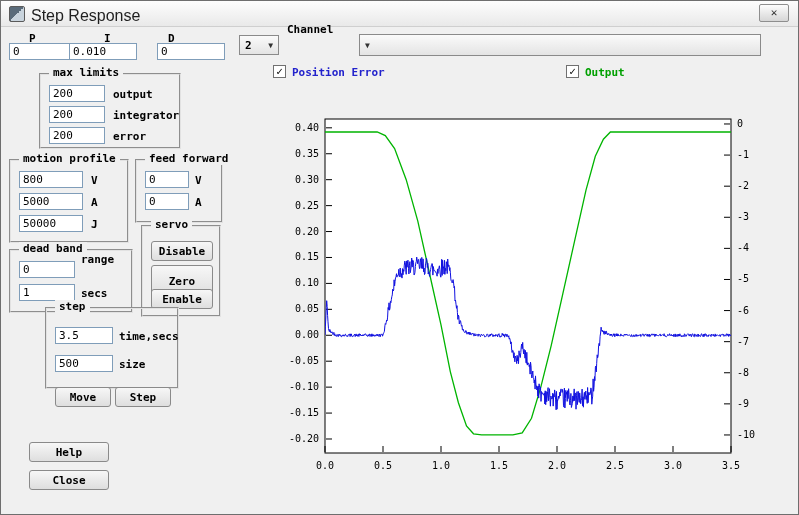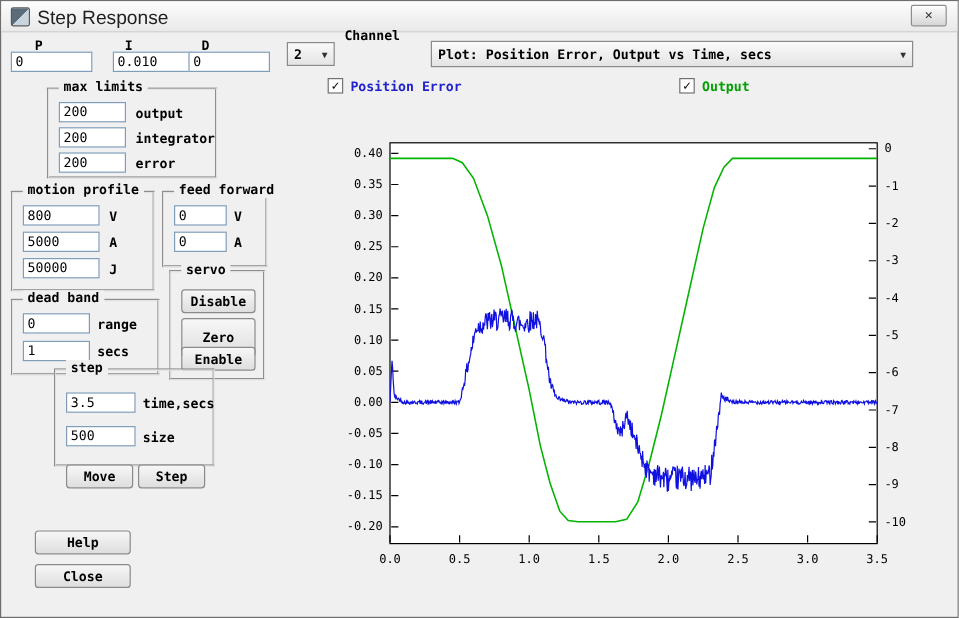--- a/index.html
+++ b/index.html
@@ -44,21 +44,21 @@
   <div class="titlebar">
     <div class="tb-icon"></div>
     <span class="tb-title">Step Response</span>
     <div class="closebtn">✕</div>
   </div>
 
   <span class="flabel" style="left:28px;top:31px;">P</span>
   <span class="flabel" style="left:103px;top:31px;">I</span>
   <span class="flabel" style="left:167px;top:31px;">D</span>
   <input class="entry" style="left: 8px; top: 42px; width: 68px;" value="0">
-  <input class="entry" style="left: 93px; top: 42px; width: 68px;" value="0.010">
+  <input class="entry" style="left: 68px; top: 42px; width: 68px;" value="0.010">
   <input class="entry" style="left: 156px; top: 42px; width: 68px;" value="0">
 
   <div class="group" style="left:38px;top:72px;width:142px;height:76px;">
     <span class="gtitle">max limits</span>
     <input class="entry" style="left: 8px; top: 10px; width: 56px;" value="200">
     <span class="flabel" style="left:72px;top:13px;">output</span>
     <input class="entry" style="left: 8px; top: 31px; width: 56px;" value="200">
     <span class="flabel" style="left:72px;top:34px;">integrator</span>
     <input class="entry" style="left: 8px; top: 52px; width: 56px;" value="200">
     <span class="flabel" style="left:72px;top:55px;">error</span>
@@ -85,21 +85,21 @@
   <div class="group" style="left:140px;top:224px;width:80px;height:92px;">
     <span class="gtitle">servo</span>
     <div class="btn" style="left:8px;top:14px;width:62px;height:20px;">Disable</div>
     <div class="btn" style="left:8px;top:38px;width:62px;height:32px;">Zero</div>
     <div class="btn" style="left:8px;top:62px;width:62px;height:20px;">Enable</div>
   </div>
 
   <div class="group" style="left:8px;top:248px;width:124px;height:64px;">
     <span class="gtitle">dead band</span>
     <input class="entry" style="left: 8px; top: 10px; width: 56px;" value="0">
-    <span class="flabel" style="left:70px;top:13px;">range</span>
+    <span class="flabel" style="left:70px;top:2px;">range</span>
     <input class="entry" style="left: 8px; top: 33px; width: 56px;" value="1">
     <span class="flabel" style="left:70px;top:36px;">secs</span>
   </div>
 
   <div class="group" style="left:44px;top:306px;width:134px;height:82px;">
     <span class="gtitle">step</span>
     <input class="entry" style="left: 8px; top: 18px; width: 58px;" value="3.5">
     <span class="flabel" style="left:72px;top:21px;">time,secs</span>
     <input class="entry" style="left: 8px; top: 46px; width: 58px;" value="500">
     <span class="flabel" style="left:72px;top:49px;">size</span>
@@ -110,21 +110,20 @@
   <div class="btn" style="left:28px;top:441px;width:80px;height:20px;">Help</div>
   <div class="btn" style="left:28px;top:469px;width:80px;height:20px;">Close</div>
 
   <div class="combo" style="left:238px;top:34px;width:40px;height:20px;">
     <span class="combo-text">2</span>
     <span class="combo-arrow">▼</span>
   </div>
   <span class="flabel" style="left:286px;top:22px;">Channel</span>
 
   <div class="combo" style="left:358px;top:33px;width:402px;height:22px;">
-    <span class="combo-text">Plot: Position Error, Output vs Time, secs</span>
     <span class="combo-arrow">▼</span>
   </div>
 
   <div class="cbox" style="left:272px;top:64px;">
     <span>✓</span>
   </div>
   <span class="flabel" style="left: 291px; top: 65px; color: rgb(34, 34, 204);">Position Error</span>
   <div class="cbox" style="left:565px;top:64px;">
     <span>✓</span>
   </div>

